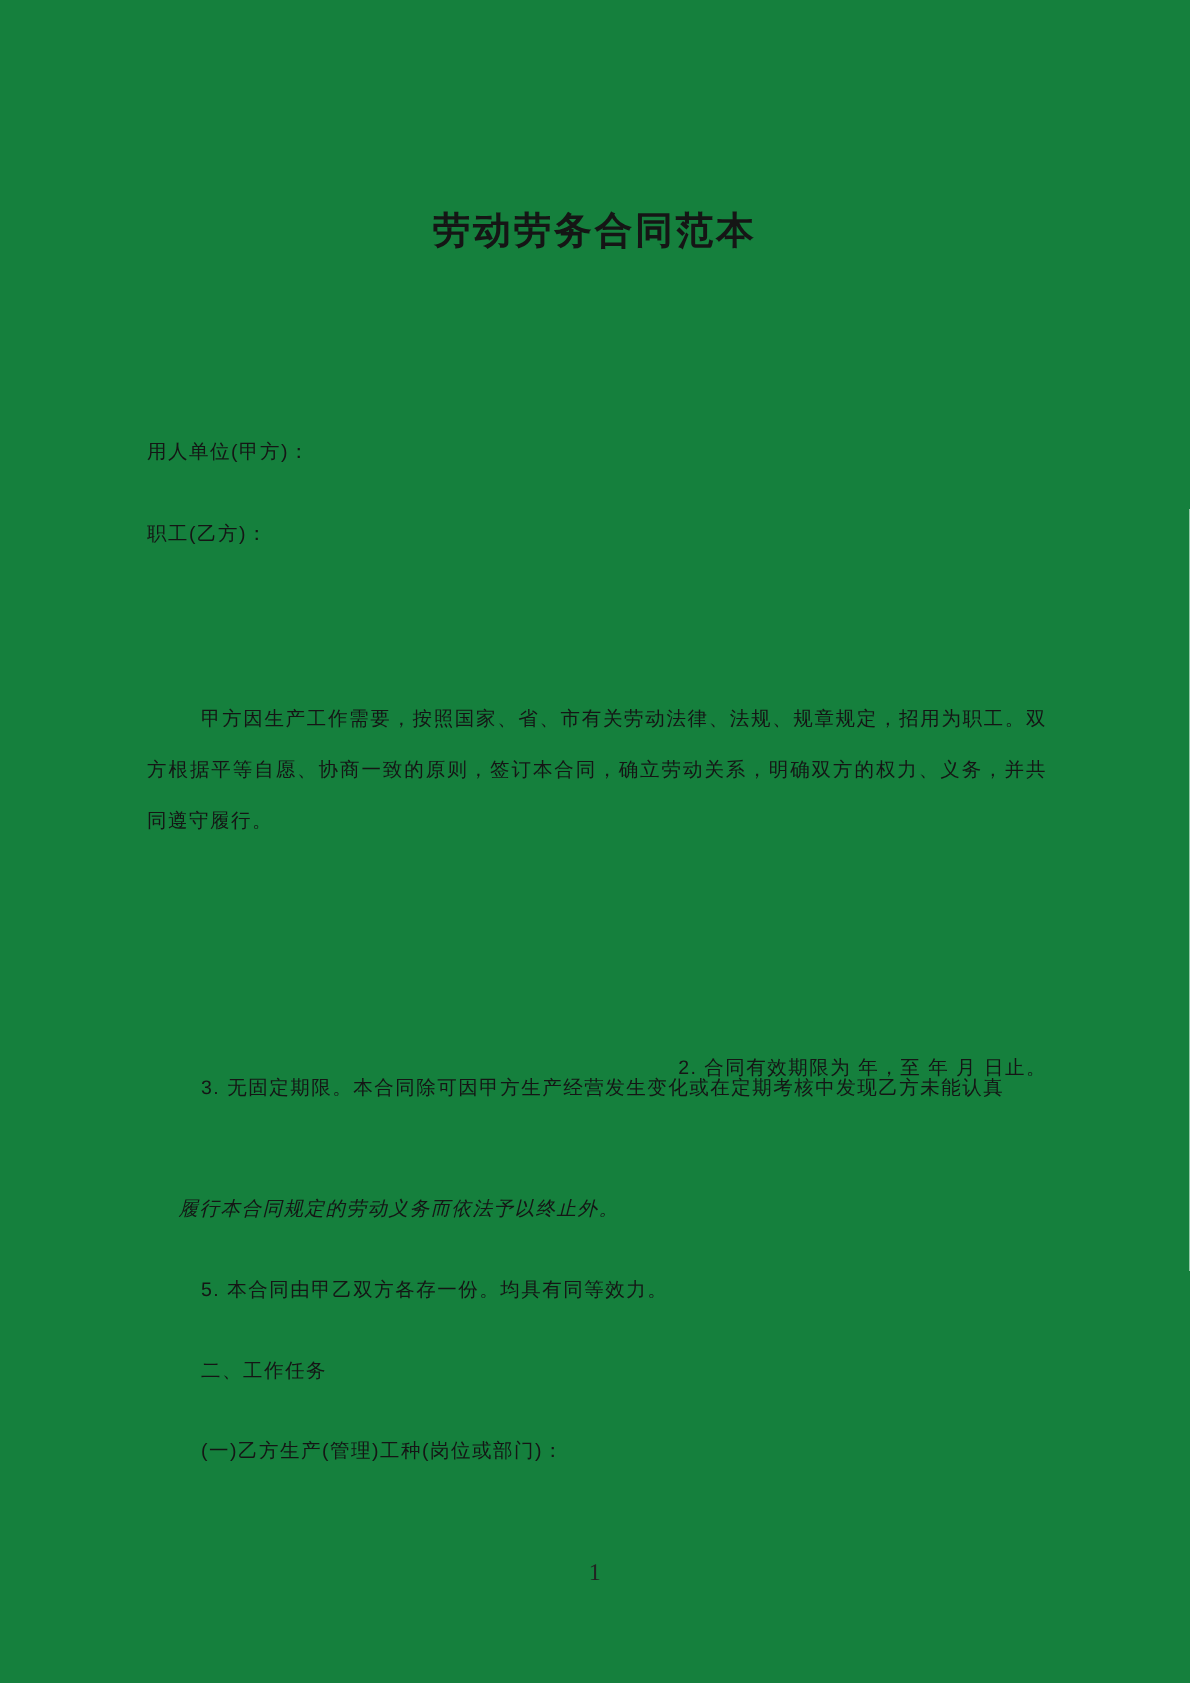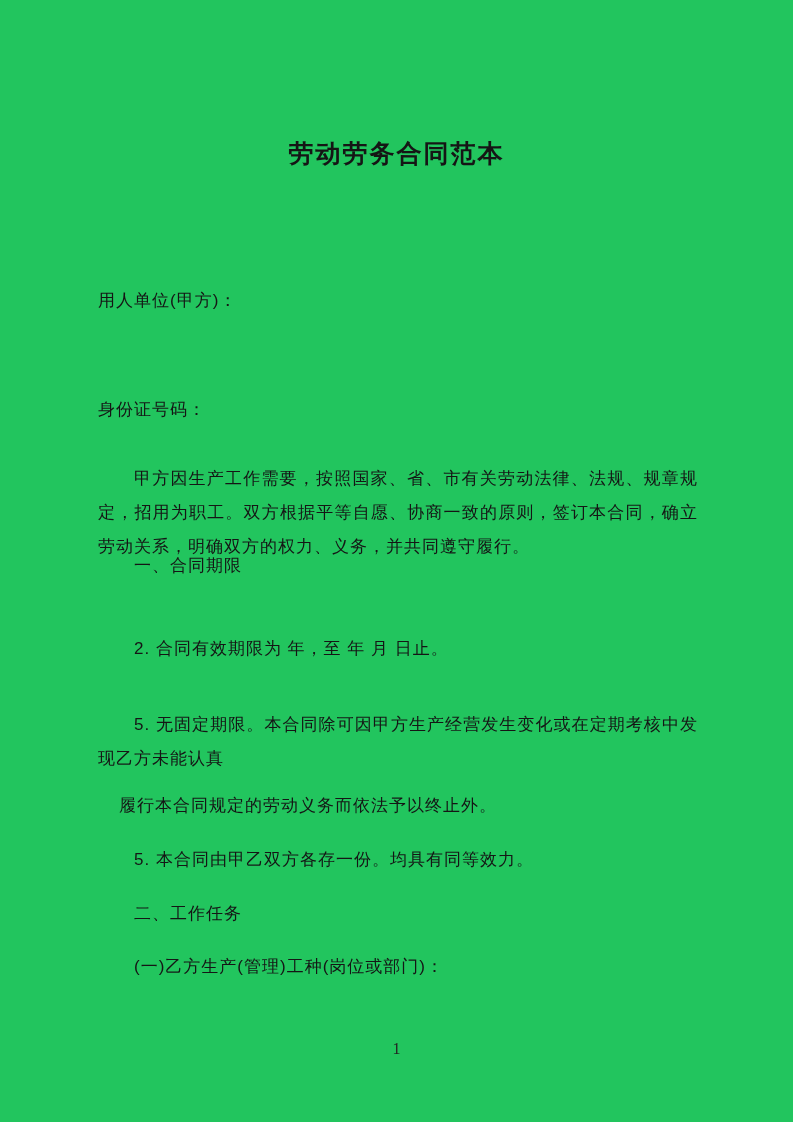--- a/index.html
+++ b/index.html
@@ -5,41 +5,41 @@
   html, body {
     margin: 0;
     padding: 0;
     background: #ffffff;
   }
   .page {
     position: relative;
     width: 793px;
     height: 1122px;
     margin: 0 auto;
-    background: #22c55e;
+    background: #15803d;
     color: #151515;
     font-family: "Liberation Sans", "DejaVu Sans", sans-serif;
     overflow: hidden;
   }
   .doc-title {
     position: absolute;
     top: 137px;
     left: 0;
     width: 100%;
     text-align: center;
     font-size: 25px;
     font-weight: bold;
     letter-spacing: 2px;
     white-space: nowrap;
   }
   .line {
     position: absolute;
     left: 98px;
     right: 95px;
-    font-size: 17px;
+    font-size: 13px;
     line-height: 34px;
     letter-spacing: 1px;
   }
   .indent-2 { text-indent: 36px; }
   .indent-1 { text-indent: 21px; }
   .justify {
     text-align: justify;
     text-justify: inter-ideograph;
   }
   .page-number {
@@ -55,33 +55,32 @@
 </style>
 </head>
 <body>
 
 <div class="page">
 
   <div class="doc-title">劳动劳务合同范本</div>
 
   <div class="line" style="top:284px;">用人单位(甲方)：</div>
 
+  <div class="line" style="top:339px;">职工(乙方)：</div>
 
-  <div class="line" style="top:393px;">身份证号码：</div>
 
   <div class="line indent-2 justify" style="top:462px;">甲方因生产工作需要，按照国家、省、市有关劳动法律、法规、规章规定，招用为职工。双方根据平等自愿、协商一致的原则，签订本合同，确立劳动关系，明确双方的权力、义务，并共同遵守履行。</div>
 
-  <div class="line" style="top:549px; text-indent:36px;">一、合同期限</div>
 
 
-  <div class="line indent-2" style="top:632px;">2. 合同有效期限为 年，至 年 月 日止。</div>
+  <div class="line indent-2" style="top:695px;text-align:right;">2. 合同有效期限为 年，至 年 月 日止。</div>
 
-  <div class="line indent-2 justify" style="top:708px;">5. 无固定期限。本合同除可因甲方生产经营发生变化或在定期考核中发现乙方未能认真</div>
+  <div class="line indent-2 justify" style="top:708px;">3. 无固定期限。本合同除可因甲方生产经营发生变化或在定期考核中发现乙方未能认真</div>
 
-  <div class="line indent-1" style="top:789px;">履行本合同规定的劳动义务而依法予以终止外。</div>
+  <div class="line indent-1" style="top:789px;font-style:italic;">履行本合同规定的劳动义务而依法予以终止外。</div>
 
   <div class="line indent-2" style="top:843px;">5. 本合同由甲乙双方各存一份。均具有同等效力。</div>
 
   <div class="line indent-2" style="top:950px;">(一)乙方生产(管理)工种(岗位或部门)：</div>
 
   <div class="line" style="top:897px; text-indent:36px;">二、工作任务</div>
 
   <div class="page-number">1</div>
 
 </div>

